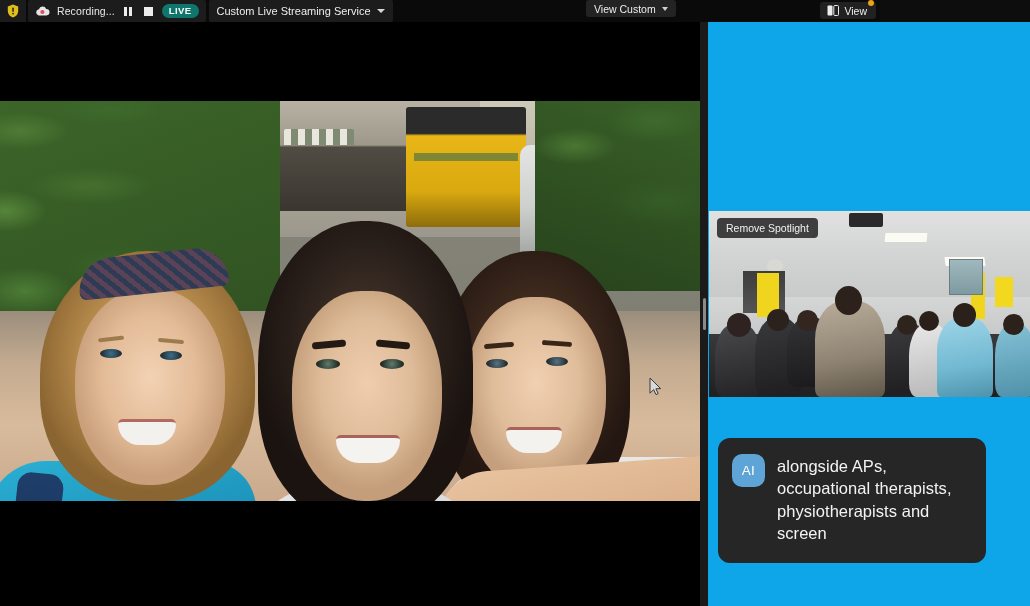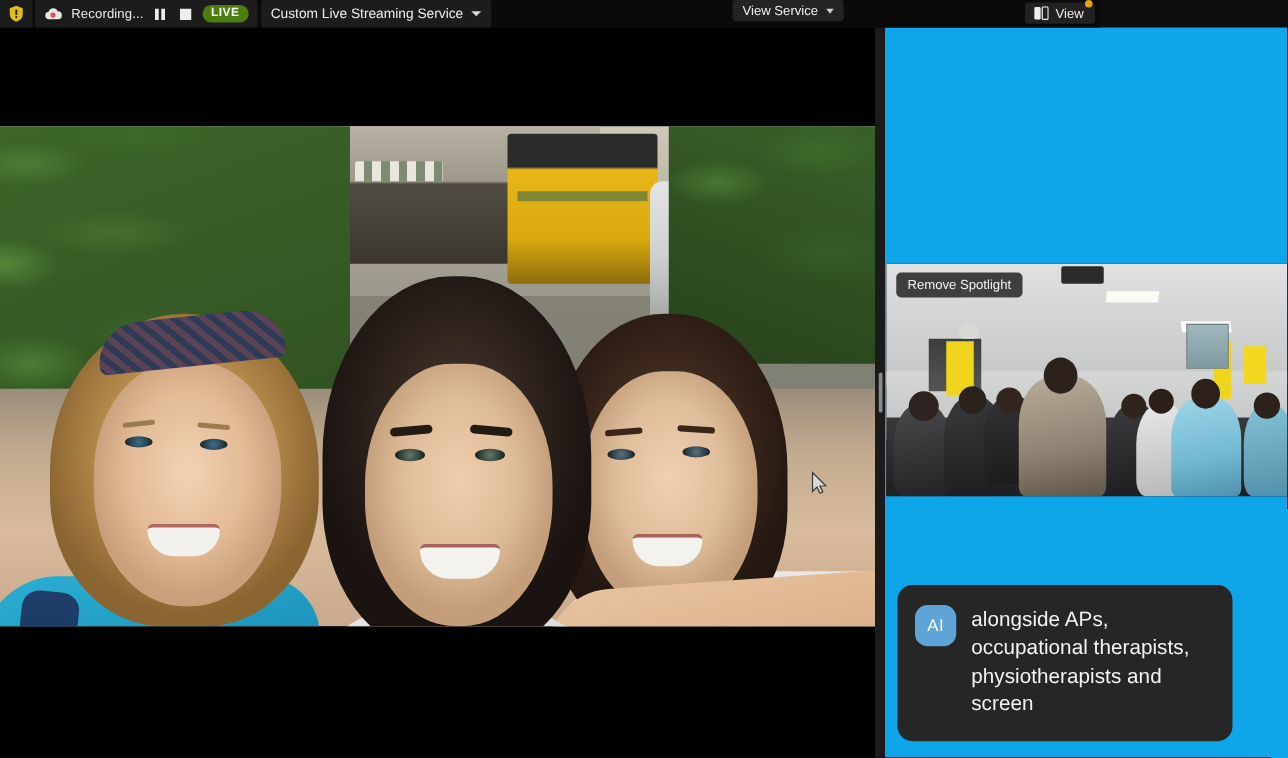--- a/index.html
+++ b/index.html
@@ -71,21 +71,21 @@
   .pause-btn, .stop-btn {
     width: 13px; height: 13px;
     display: flex; align-items: center; justify-content: center;
     cursor: pointer;
   }
   .pause-bars { display:flex; gap:2px; }
   .pause-bars i { display:block; width:3px; height:9px; background:#ededed; }
   .stop-sq { width: 9px; height: 9px; background: #ededed; }
 
   .live-badge {
-    background: #4d7c0f;
+    background: #0f766e;
     color: #ffffff;
     font-size: 9.5px;
     font-weight: bold;
     letter-spacing: .4px;
     padding: 2px 7px 2.5px;
     border-radius: 9px;
     line-height: 1;
   }
 
   .stream-group {
@@ -526,21 +526,21 @@
     border-radius: 4px;
     white-space: nowrap;
     cursor: pointer;
     z-index: 5;
   }
 
   
   .caption-card {
     position: absolute;
     left: 10px;        
-    top: 446px;        
+    top: 416px;        
     width: 268px;
     background: #262626;
     border-radius: 12px;
     padding: 16px 16px 18px 14px;
     display: flex;
     gap: 12px;
     align-items: flex-start;
   }
   .ai-avatar {
     flex: 0 0 auto;
@@ -598,21 +598,21 @@
       </div>
 
       <div class="stream-group">
         <span class="stream-label">Custom Live Streaming Service</span>
         <span class="chev"></span>
       </div>
     </div>
 
 
     <div class="view-options">
-      <span class="view-options-label">View Service</span>
+      <span class="view-options-label">View Custom</span>
       <span class="chev-sm"></span>
     </div>
 
     <div class="view-btn">
       <svg width="12" height="11" viewBox="0 0 12 11" aria-hidden="true">
         <rect x="0.5" y="0.5" width="5" height="10" rx="1" fill="#ededed"></rect>
         <rect x="6.8" y="0.5" width="4.7" height="10" rx="1" fill="none" stroke="#ededed" stroke-width="1"></rect>
       </svg>
       <span class="view-btn-label">View</span>
       <span class="view-dot"></span>

